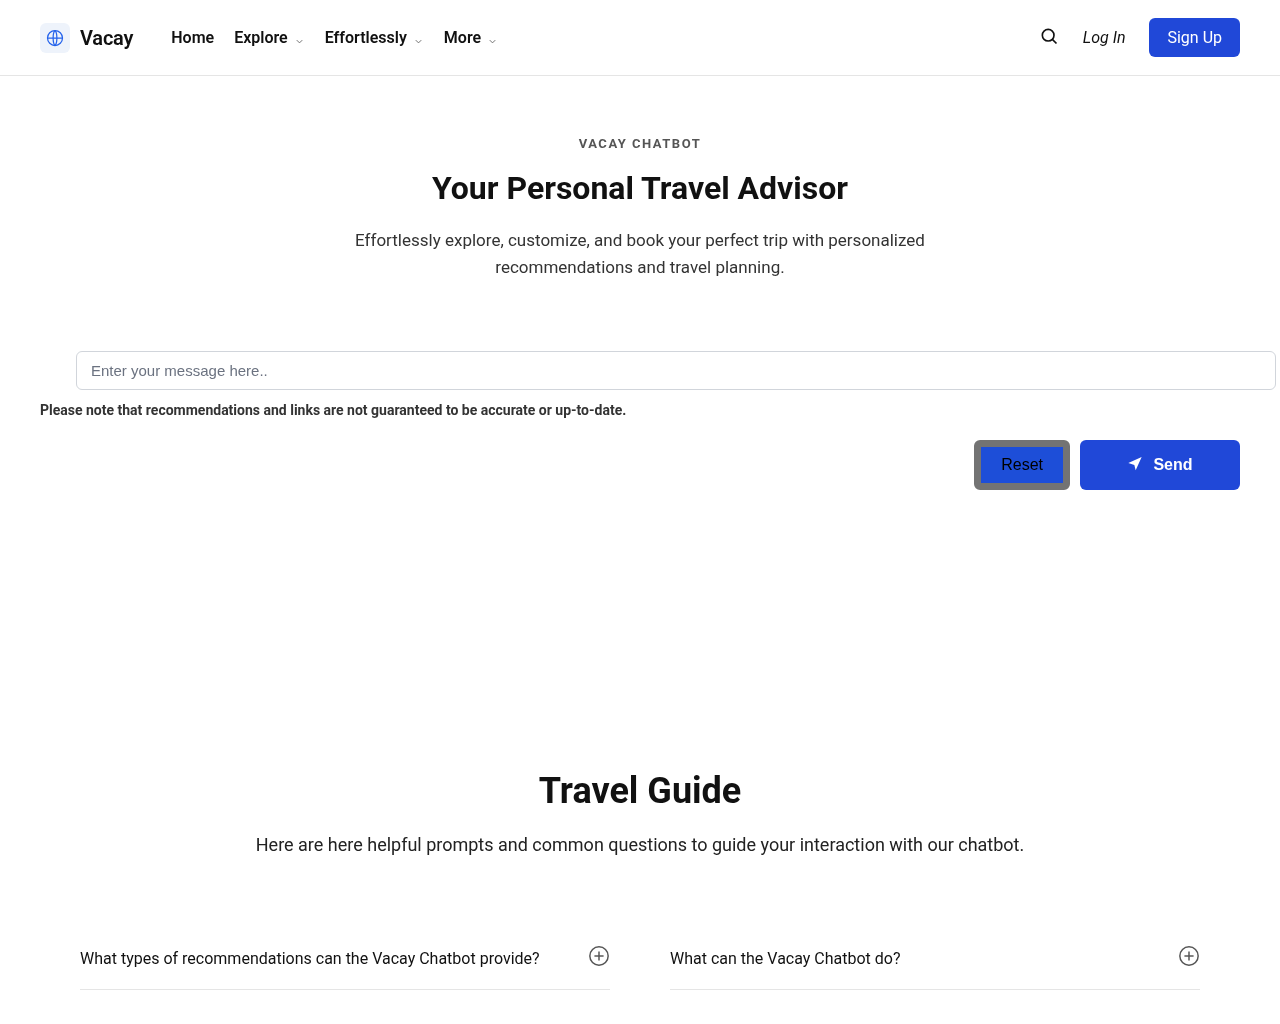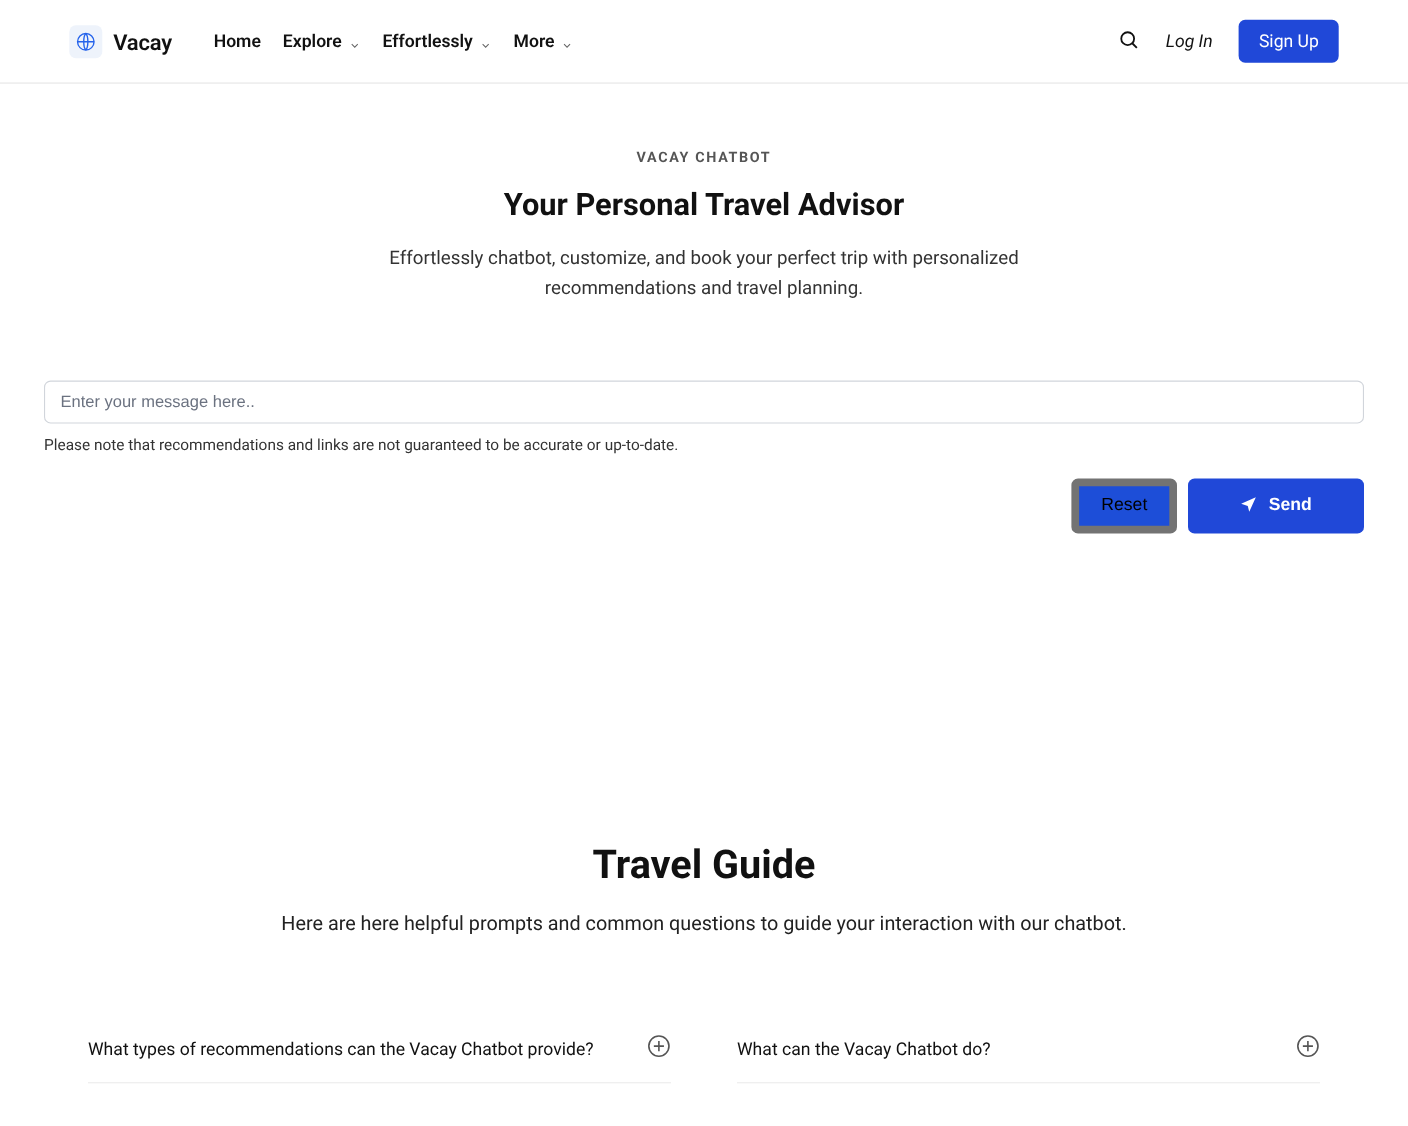--- a/index.html
+++ b/index.html
@@ -10,21 +10,21 @@
     body {
       font-family: -apple-system, BlinkMacSystemFont, "Segoe UI", Roboto, Helvetica, Arial, sans-serif;
       background: #fff;
       color: #111;
       width: 1280px;
     }
     header {
       display: flex;
       align-items: center;
       justify-content: space-between;
-      padding: 18px 63px;
+      padding: 18px 40px;
       border-bottom: 1px solid #e5e5e5;
     }
     .header-left {
       display: flex;
       align-items: center;
       gap: 38px;
     }
     .logo-wrap {
       display: flex;
       align-items: center;
@@ -111,48 +111,50 @@
       margin: 0 auto;
     }
     .eyebrow {
       font-size: 13px;
       font-weight: 700;
       letter-spacing: 1.5px;
       color: #555;
       text-transform: uppercase;
     }
     .hero h1 {
-      font-size: 28px;
+      font-size: 32px;
       font-weight: 700;
       margin-top: 18px;
     }
     .hero p {
       font-size: 17px;
       color: #333;
       margin-top: 20px;
       line-height: 1.6;
     }
     .chat-block {
       margin-top: 70px;
     }
     .chat-input {
       width: 100%;
       font-size: 15px;
       padding: 10px 14px;
       border: 1px solid #d1d5db;
       border-radius: 6px;
       color: #0369a1;
+      margin-left: 36px;
     }
     .chat-input::placeholder {
       color: #6b7280;
     }
     .disclaimer {
       font-size: 14px;
       color: #333;
       margin-top: 12px;
+      font-weight: bold;
     }
     .chat-actions {
       display: flex;
       justify-content: flex-end;
       gap: 10px;
       margin-top: 22px;
     }
     .btn-reset {
       font-size: 16px;
       padding: 9px 20px;
@@ -274,21 +276,21 @@
     </span>
     <span class="login">Log In</span>
     <span class="signup">Sign Up</span>
   </div>
 </header>
 
 <main>
   <section class="hero">
     <div class="eyebrow">VACAY CHATBOT</div>
     <h1>Your Personal Travel Advisor</h1>
-    <p>Effortlessly chatbot, customize, and book your perfect trip with personalized recommendations and travel planning.</p>
+    <p>Effortlessly explore, customize, and book your perfect trip with personalized recommendations and travel planning.</p>
   </section>
 
   <section class="chat-block">
     <input type="text" class="chat-input" placeholder="Enter your message here.." style="">
     <div class="disclaimer">Please note that recommendations and links are not guaranteed to be accurate or up-to-date.</div>
     <div class="chat-actions">
       <button class="btn-reset">Reset</button>
       <button class="btn-send">
         <span>
           <svg viewBox="0 0 24 24">

